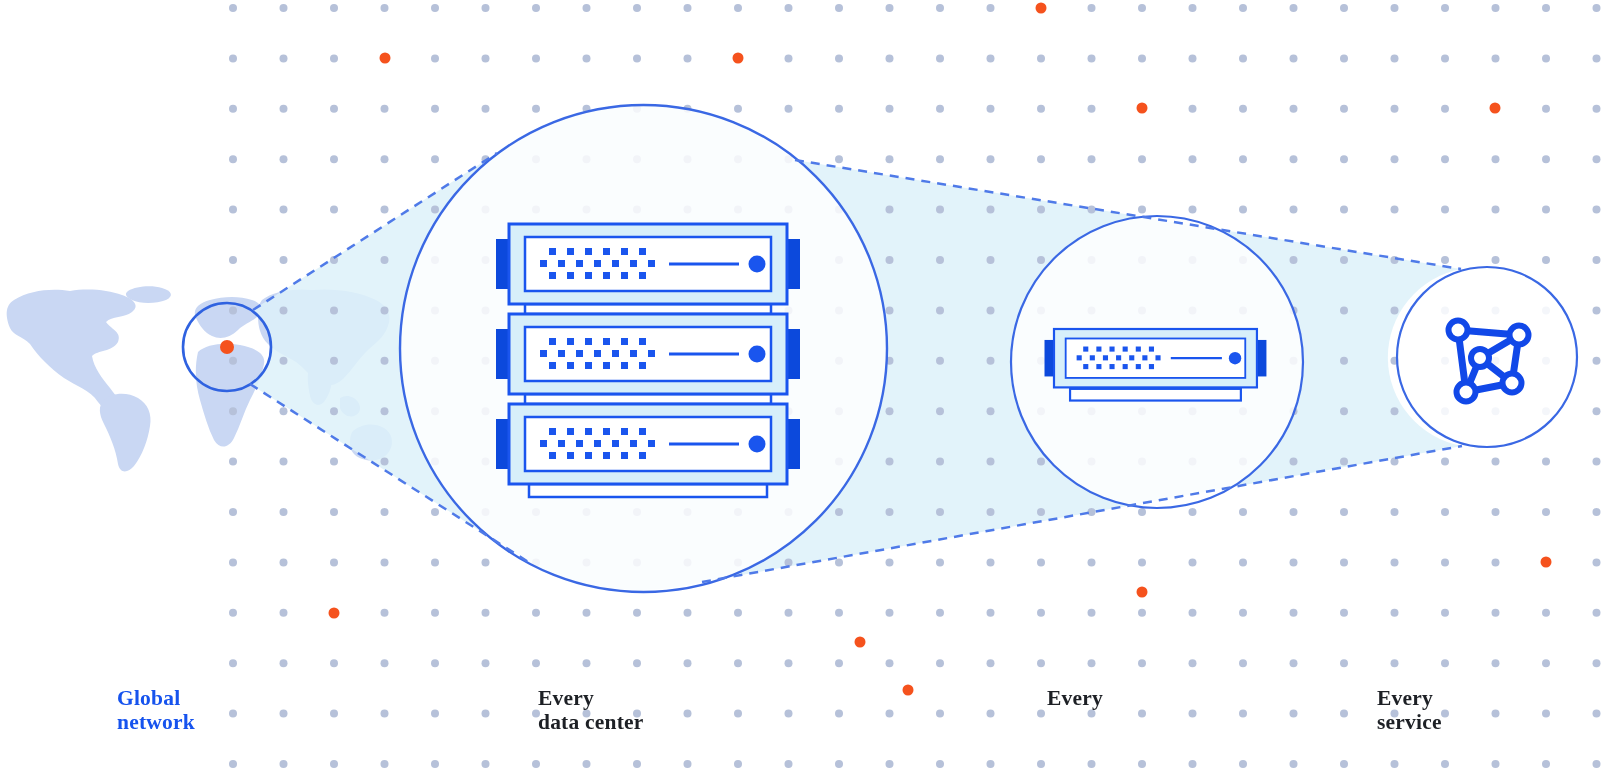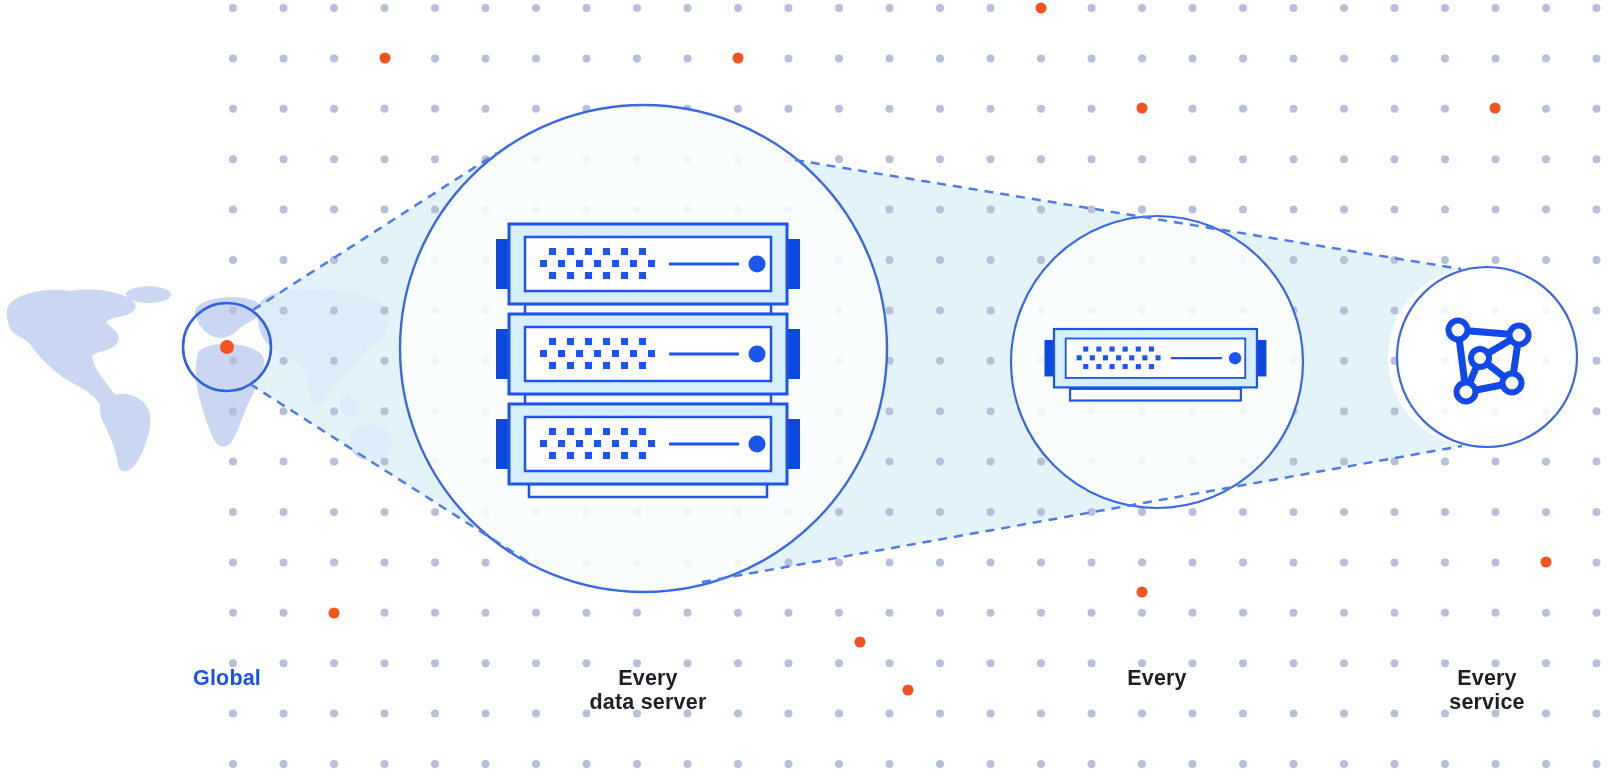--- a/index.html
+++ b/index.html
@@ -1,20 +1,20 @@
 <!DOCTYPE html>
 <html><head>
 <meta charset="utf-8">
 <style>
   html,body{margin:0;padding:0;background:#ffffff;}
   body{width:1620px;height:782px;position:relative;overflow:hidden;
        font-family:"Liberation Sans", sans-serif;}
   #scene{position:absolute;left:0;top:0;}
-  .label{position:absolute;top:666px;width:220px;text-align:center;
-         font-size:21.5px;line-height:24px;font-weight:700;letter-spacing:.2px;}
+  .label{position:absolute;top:686px;width:220px;
+         font-size:21.5px;line-height:24px;font-weight:700;letter-spacing:.2px;font-family:Liberation Serif, serif;}
 </style>
 </head>
 <body>
 
 <svg id="scene" width="1620" height="782" viewBox="0 0 1620 782">
 
   <defs>
     <g id="srv-unit">
       <rect x="-13" y="15" width="15" height="50" fill="#0c49dc"></rect>
       <rect x="276" y="15" width="15" height="50" fill="#0c49dc"></rect>
@@ -577,24 +577,25 @@
       <circle cx="1519" cy="335" r="9.5"></circle>
       <circle cx="1512" cy="383" r="9.5"></circle>
       <circle cx="1466" cy="392" r="9.5"></circle>
       <circle cx="1480" cy="358" r="9"></circle>
     </g>
   </g>
 </svg>
 
 <div class="label" style="left: 117px; color: rgb(22, 83, 238);">
   <div>Global</div>
+  <div>network</div>
 </div>
 <div class="label" style="left: 538px; color: rgb(29, 32, 37);">
   <div>Every</div>
-  <div>data server</div>
+  <div>data center</div>
 </div>
 <div class="label" style="left: 1047px; color: rgb(29, 32, 37);">
   <div>Every</div>
 </div>
 <div class="label" style="left: 1377px; color: rgb(29, 32, 37);">
   <div>Every</div>
   <div>service</div>
 </div>
 
 </body></html>

